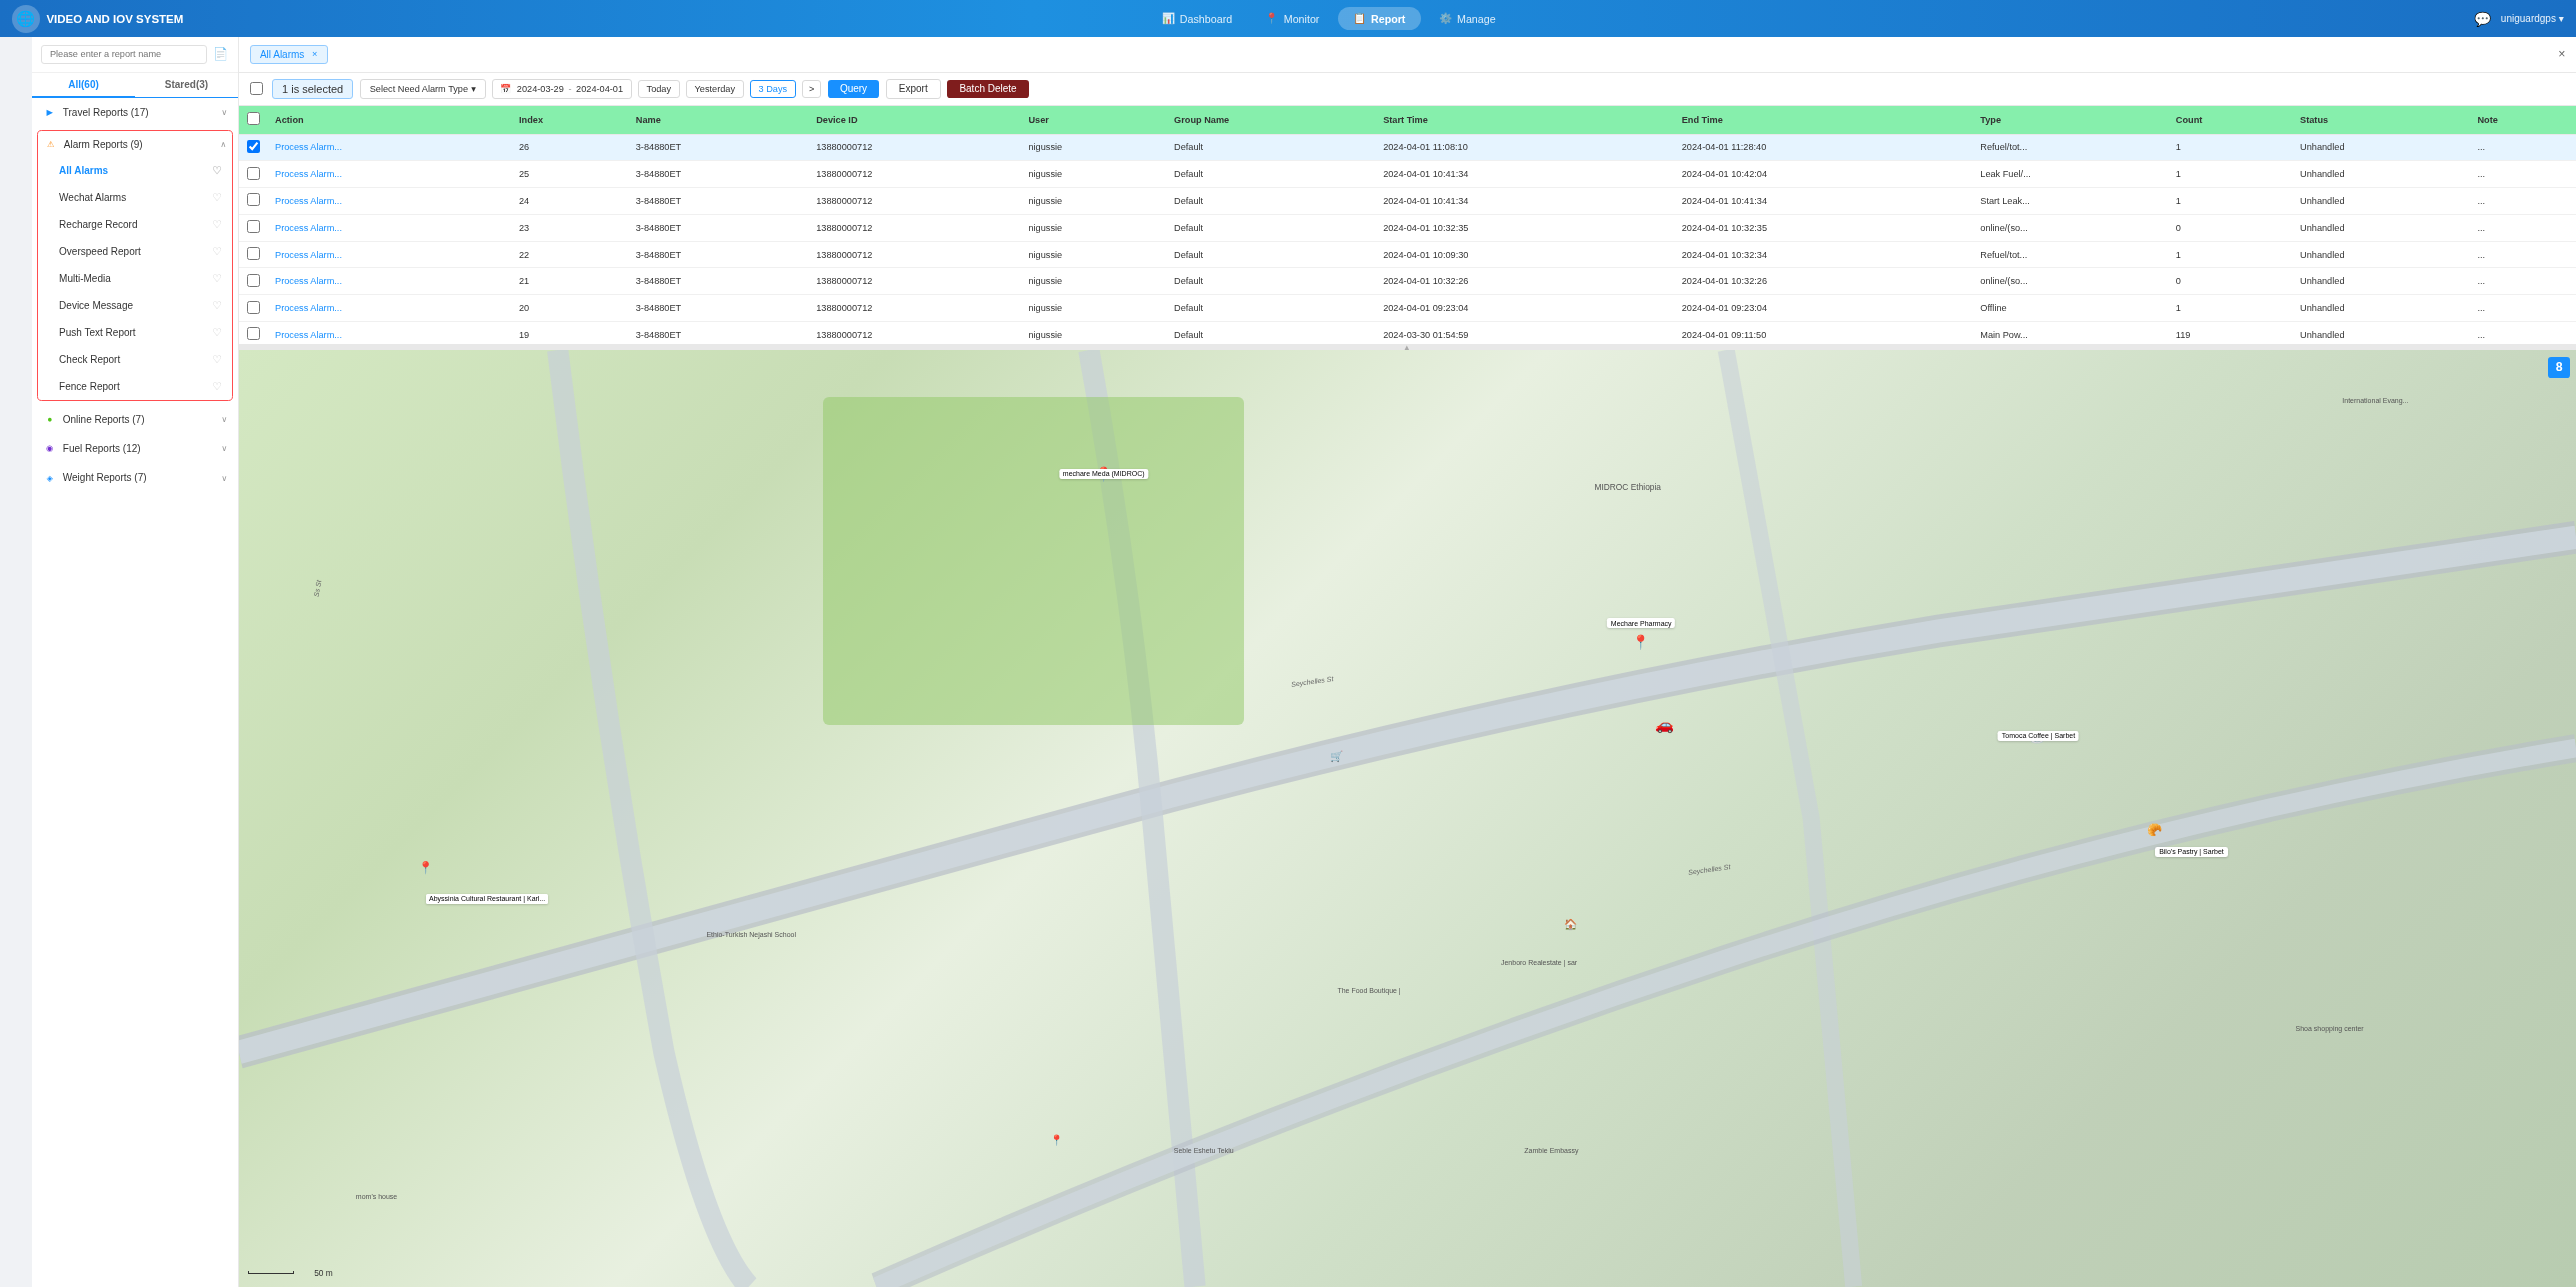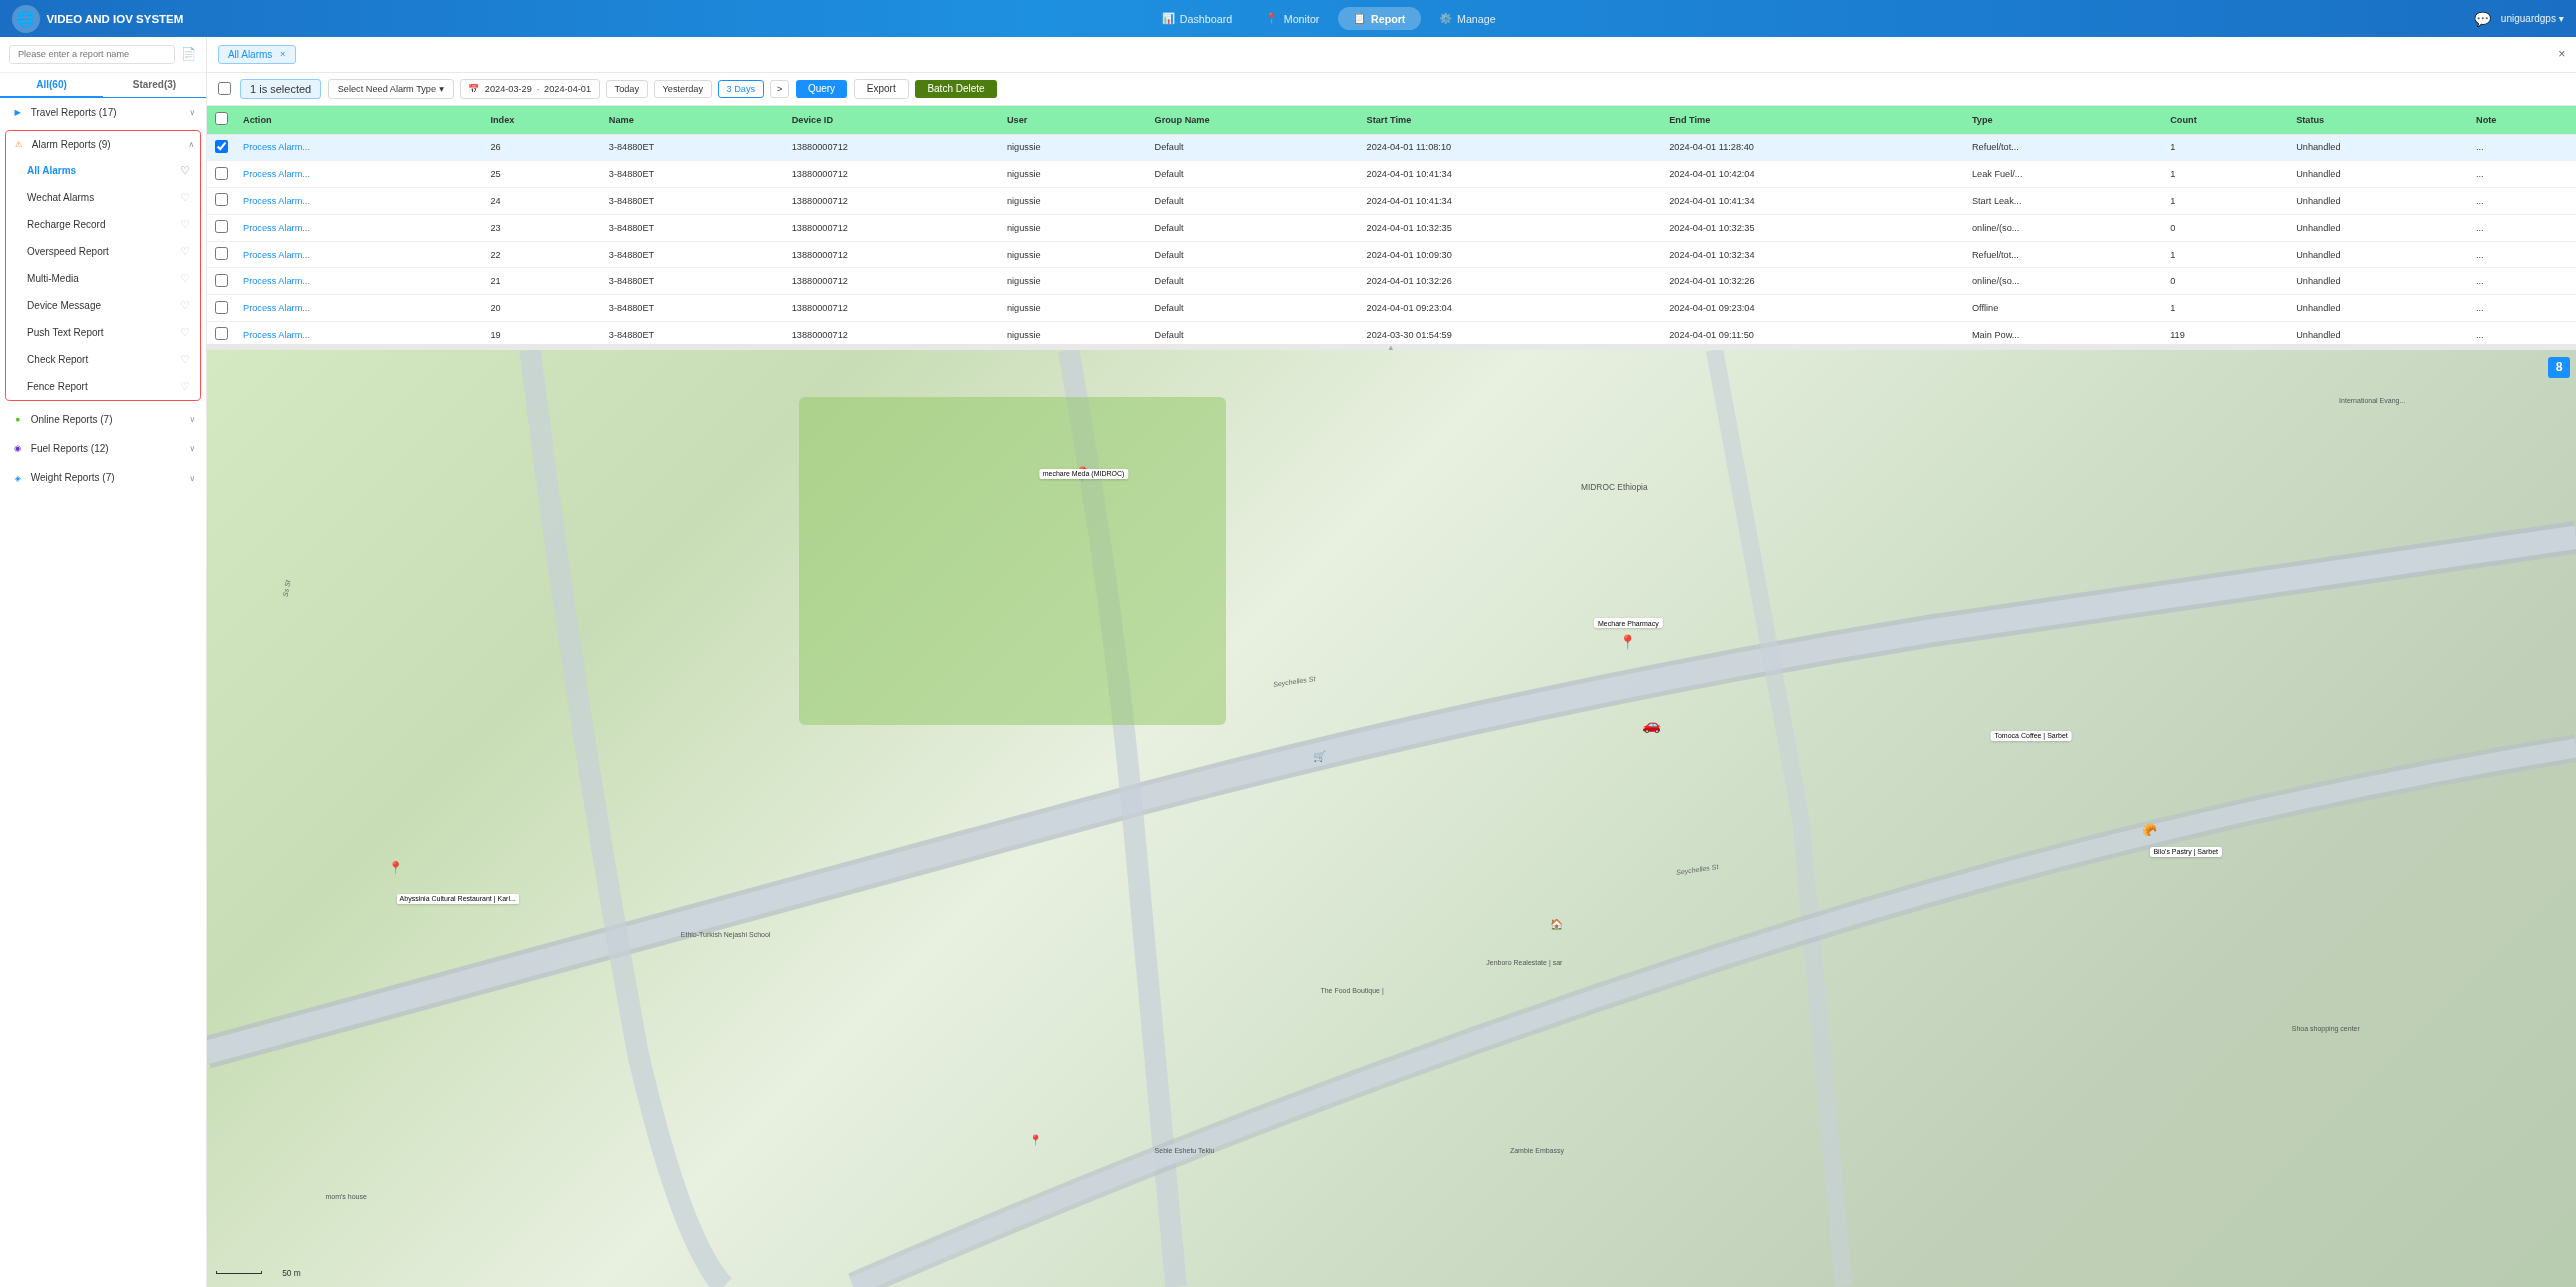--- a/index.html
+++ b/index.html
@@ -14,21 +14,21 @@
     .top-nav .logo { display: flex; align-items: center; gap: 6.1px; font-weight: bold; font-size: 11.5px; min-width: 169px; }
     .top-nav .logo .globe { width: 28px; height: 28px; border-radius: 50%; background: rgba(255,255,255,0.25); display: flex; align-items: center; justify-content: center; font-size: 15.3px; }
     .top-nav .nav-items { display: flex; gap: 3.1px; flex: 1; justify-content: center; }
     .top-nav .nav-item { padding: 4.6px 15.3px; border-radius: 15.3px; color: rgba(255,255,255,0.85); cursor: pointer; display: flex; align-items: center; gap: 4.6px; font-size: 10.7px; }
     .top-nav .nav-item.active { background: rgba(255,255,255,0.25); color: white; font-weight: bold; }
     .top-nav .nav-right { display: flex; align-items: center; gap: 9.2px; margin-left: auto; }
     .top-nav .nav-right .msg-icon { font-size: 14px; cursor: pointer; }
     .top-nav .nav-right .user { font-size: 10px; color: rgba(255,255,255,0.9); cursor: pointer; display: flex; align-items: center; gap: 3.1px; }
 
     
-    .main-layout { display: flex; height: calc(100vh - 37px); }
+    .main-layout { display: flex; height: calc(100vh - 37px); margin-left: 32px; }
 
     
     .sidebar { width: 207px; background: white; border-right: 0.8px solid #e8e8e8; display: flex; flex-direction: column; overflow-y: auto; }
     .sidebar-search { padding: 7.7px 9.2px; border-bottom: 0.8px solid #f0f0f0; display: flex; align-items: center; gap: 6.1px; }
     .sidebar-search input { flex: 1; border: 0.8px solid #e0e0e0; border-radius: 3.1px; padding: 3.8px 7.7px; font-size: 9.2px; color: #999; outline: none; }
     .sidebar-search .doc-icon { color: #666; cursor: pointer; font-size: 12.3px; }
     .tabs-row { display: flex; border-bottom: 1.5px solid #1890ff; }
     .tab-btn { flex: 1; padding: 6.1px 0; text-align: center; font-size: 10px; cursor: pointer; color: #666; border-bottom: 2.3px solid transparent; margin-bottom: -1.5px; font-weight: bold; }
     .tab-btn.active { color: #1890ff; border-bottom-color: #1890ff; font-weight: bold; text-align: center; }
     .section-item { display: flex; align-items: center; padding: 7.7px 10.7px; cursor: pointer; color: #333; font-size: 10px; gap: 6.1px; }
@@ -53,21 +53,21 @@
     .toolbar input[type=checkbox] { margin-right: 3.1px; }
     .selected-info { background: #e6f4ff; border: 0.8px solid #91caff; border-radius: 3.1px; padding: 3.1px 9.2px; font-size: 11px; color: #333; display: flex; align-items: center; gap: 3.1px; }
     .alarm-type-btn { border: 0.8px solid #d9d9d9; background: white; padding: 3.1px 9.2px; border-radius: 3.1px; font-size: 9.2px; color: #333; cursor: pointer; display: flex; align-items: center; gap: 3.1px; }
     .date-range { border: 0.8px solid #d9d9d9; background: white; padding: 3.1px 7.7px; border-radius: 3.1px; font-size: 9.2px; color: #333; display: flex; align-items: center; gap: 4.6px; }
     .date-sep { color: #999; }
     .quick-btn { border: 0.8px solid #d9d9d9; background: white; padding: 3.1px 7.7px; border-radius: 3.1px; font-size: 9.2px; color: #333; cursor: pointer; }
     .quick-btn.active { border-color: #1890ff; color: #1890ff; }
     .more-btn { border: 0.8px solid #d9d9d9; background: white; padding: 3.1px 6.1px; border-radius: 3.1px; font-size: 9.2px; color: #333; cursor: pointer; }
     .btn-query { background: #1890ff; color: white; border: none; padding: 3.8px 12.3px; border-radius: 3.1px; font-size: 10px; cursor: pointer; }
     .btn-export { background: white; color: #333; border: 0.8px solid #d9d9d9; padding: 3.8px 12.3px; border-radius: 3.1px; font-size: 10px; cursor: pointer; }
-    .btn-delete { background: #4d7c0f; color: white; border: none; padding: 3.8px 12.3px; border-radius: 3.1px; font-size: 10px; cursor: pointer; }
+    .btn-delete { background: #7f1d1d; color: white; border: none; padding: 3.8px 12.3px; border-radius: 3.1px; font-size: 10px; cursor: pointer; }
 
     
     .table-container { flex: 0 0 auto; overflow-x: auto; background: white; max-height: 238px; overflow-y: auto; }
     table { width: 100%; border-collapse: collapse; font-size: 9.2px; }
     thead th { background: #86efac; border-bottom: 0.8px solid #e8e8e8; padding: 6.1px 7.7px; text-align: left; color: #333; font-weight: 600; white-space: nowrap; position: sticky; top: 0; z-index: 1; }
     tbody tr { border-bottom: 0.8px solid #f0f0f0; }
     tbody tr:first-child { background: #e6f4ff; }
     tbody td { padding: 5.4px 7.7px; color: #333; white-space: nowrap; }
     tbody td a { color: #1890ff; text-decoration: none; cursor: pointer; }
     .checkbox-col { width: 24.5px; }

